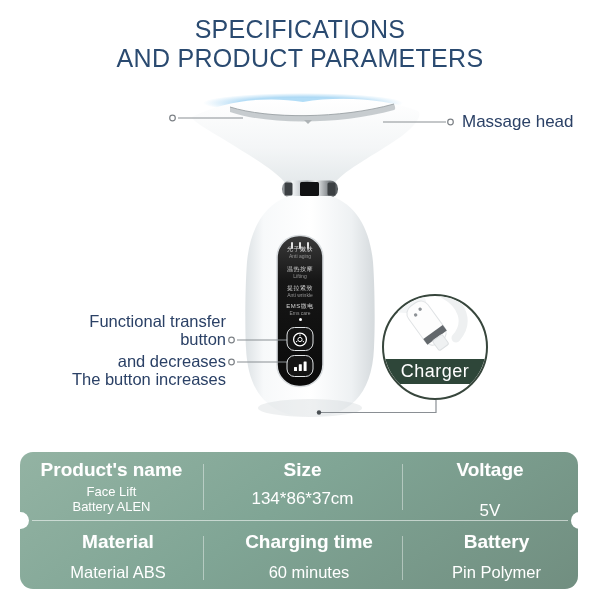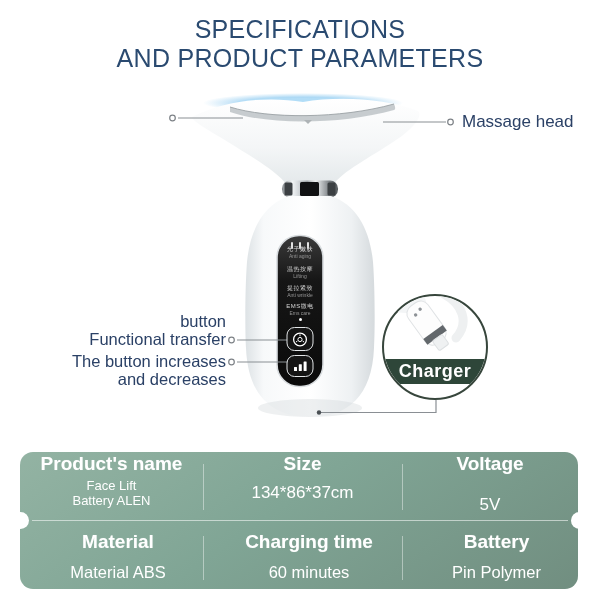--- a/index.html
+++ b/index.html
@@ -30,28 +30,28 @@
         border:1.5px solid #e2e5e7;border-radius:8px;background:#151515;
         display:flex;align-items:center;justify-content:center;box-sizing:border-box;}
   .pbtn1{top:91px;height:24px;}
   .pbtn2{top:119px;height:22px;}
   
   .charger{position:absolute;left:382px;top:294px;width:106px;height:106px;border-radius:50%;
            border:2.5px solid #37463c;background:#fff;overflow:hidden;box-sizing:border-box;}
   .charger svg{position:absolute;left:0;top:0;}
   .banner{position:absolute;left:-4px;right:-4px;top:63px;height:25px;background:#2e4639;
           display:flex;align-items:center;justify-content:center;color:#fff;
-          font-size:18px;font-weight:700;letter-spacing:.5px;}
+          font-size:18px;font-weight:400;letter-spacing:.5px;}
   
   .spec{position:absolute;left:20px;top:452px;width:558px;height:137px;border-radius:13px;
         background:linear-gradient(145deg,#93b3a3 0%,#80a595 45%,#718e80 100%);
         color:#fff;display:grid;grid-template-columns:183px 199px 176px;
         grid-template-rows:69px 68px;}
   .cell{display:flex;flex-direction:column;align-items:center;box-sizing:border-box;}
-  .r1{}
+  .r1{padding-top:6px;}
   .r2{padding-top:9px;padding-left:13px;}
   .h{font-size:19px;font-weight:bold;line-height:23px;text-shadow:0 0 1px rgba(255,255,255,.25);}
   .v{font-size:17px;margin-top:2px;}
   .v-name{font-size:13px;line-height:15px;margin-top:3px;white-space:pre-line;text-align:center;}
   .r2 .v{margin-top:10px;font-size:16.5px;}
   .hdiv{position:absolute;left:32px;right:32px;top:520px;height:1px;background:rgba(255,255,255,.55);}
   .vdiv{position:absolute;width:1px;background:rgba(255,255,255,.42);}
   .vd-a1{left:203px;top:464px;height:46px;}
   .vd-b1{left:402px;top:464px;height:46px;}
   .vd-a2{left:203px;top:536px;height:44px;}
@@ -176,26 +176,26 @@
       <svg width="16" height="12" viewBox="0 0 16 12">
         <rect x="1.5" y="7" width="3" height="4" rx=".5" fill="#fff"></rect>
         <rect x="6.3" y="4.2" width="3" height="6.8" rx=".5" fill="#fff"></rect>
         <rect x="11.1" y="1.4" width="3" height="9.6" rx=".5" fill="#fff"></rect>
       </svg>
     </div>
   </div>
 
   <div class="co co-head">Massage head</div>
   <div class="co co-transfer">
+    <div>Functional transfer</div>
     <div>button</div>
-    <div>Functional transfer</div>
   </div>
   <div class="co co-updown">
+    <div>and decreases</div>
     <div>The button increases</div>
-    <div>and decreases</div>
   </div>
 
   <div class="charger">
     <svg width="101" height="101" viewBox="0 0 101 101">
       <ellipse cx="22" cy="6" rx="20" ry="11" fill="#f3f5f6"></ellipse>
       <path d="M60,-2 C78,8 86,26 72,42" stroke="#eef0f1" stroke-width="9" fill="none" stroke-linecap="round"></path>
       <g transform="rotate(-36 49 36)">
         <rect x="37" y="2" width="24" height="46" rx="9" fill="#fdfdfd" stroke="#dfe2e4"></rect>
         <rect x="37" y="36" width="24" height="7" fill="#63686c"></rect>
         <rect x="43" y="43" width="12" height="12" rx="2" fill="#eff1f2" stroke="#dde0e2"></rect>

